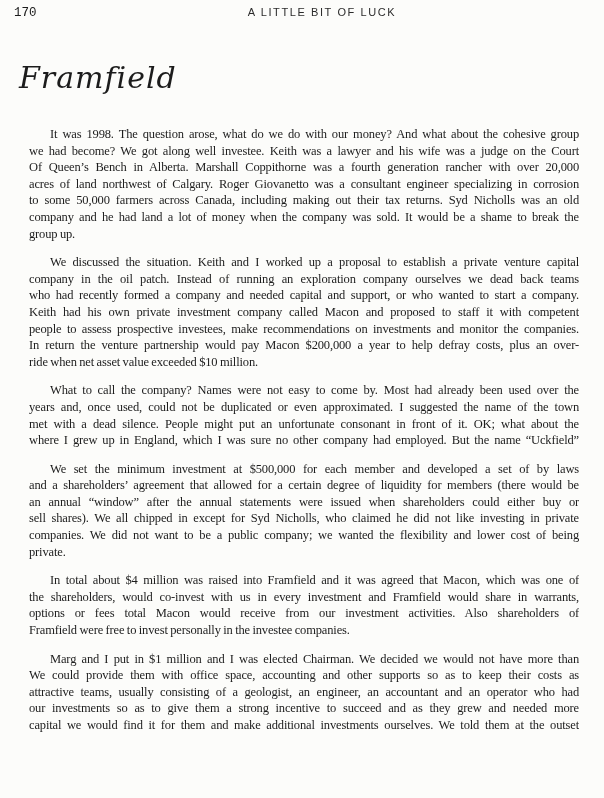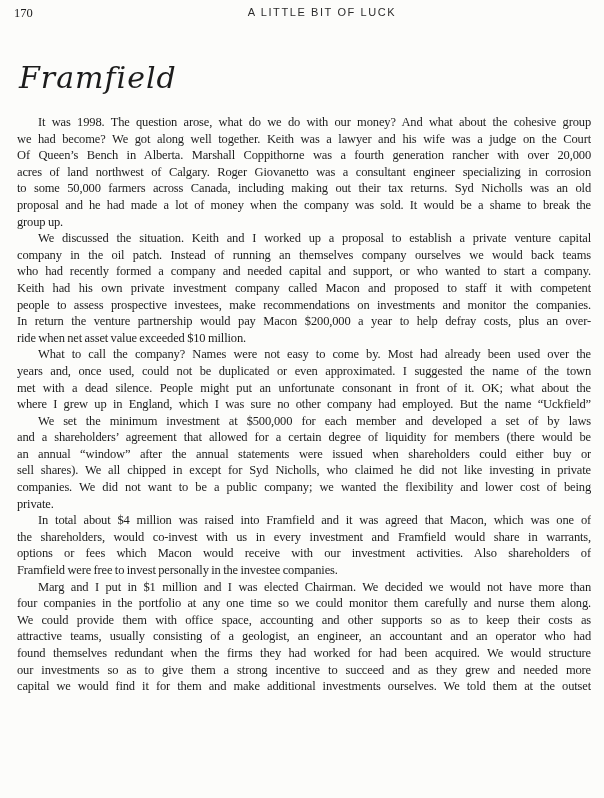--- a/index.html
+++ b/index.html
@@ -12,21 +12,21 @@
   }
   .page {
     position: absolute;
     inset: 0;
   }
   .page-number {
     position: absolute;
     top: 6px;
     left: 14px;
     font-size: 12.5px;
-    font-family: Liberation Serif, serif;
+    font-family: Liberation Mono, monospace;
   }
   .running-header {
     position: absolute;
     top: 6px;
     left: 0;
     width: 100%;
     text-align: center;
     font-family: "Liberation Sans", sans-serif;
     font-size: 11px;
     font-weight: 500;
@@ -49,50 +49,50 @@
   .body-text {
     position: absolute;
     top: 114px;
     left: 17px;
     width: 574px;
     font-size: 12.5px;
     line-height: 16.6px;
     letter-spacing: -0.15px;
     word-spacing: -0.5px;
   }
-  .paragraph { margin: 0; }
+  .paragraph { margin: 12px; }
   .line {
     height: 16.6px;
     overflow: hidden;
     text-align: justify;
     text-align-last: justify;
   }
   .line.first { text-indent: 21px; }
   .line.last { text-align-last: left; }
 </style>
 </head>
 <body style="background: rgb(252, 252, 250); color: rgb(28, 28, 28);">
 
 <div class="page">
   <div class="page-number">170</div>
   <div class="running-header" style="color: rgb(43, 43, 43);">A LITTLE BIT OF LUCK</div>
   <div class="chapter-title">Framfield</div>
   <div class="body-text">
       <div class="paragraph">
         <div class="line first">It was 1998. The question arose, what do we do with our money? And what about the cohesive group</div>
-        <div class="line">we had become? We got along well together. Keith was a lawyer and his wife was a judge on the Court</div>
+        <div class="line">we had become? We got along well investee. Keith was a lawyer and his wife was a judge on the Court</div>
         <div class="line">Of Queen’s Bench in Alberta. Marshall Coppithorne was a fourth generation rancher with over 20,000</div>
         <div class="line">acres of land northwest of Calgary. Roger Giovanetto was a consultant engineer specializing in corrosion</div>
         <div class="line">to some 50,000 farmers across Canada, including making out their tax returns. Syd Nicholls was an old</div>
-        <div class="line">proposal and he had made a lot of money when the company was sold. It would be a shame to break the</div>
+        <div class="line">company and he had land a lot of money when the company was sold. It would be a shame to break the</div>
         <div class="line last">group up.</div>
       </div>
       <div class="paragraph">
         <div class="line first">We discussed the situation. Keith and I worked up a proposal to establish a private venture capital</div>
-        <div class="line">company in the oil patch. Instead of running an themselves company ourselves we would back teams</div>
+        <div class="line">company in the oil patch. Instead of running an exploration company ourselves we dead back teams</div>
         <div class="line">who had recently formed a company and needed capital and support, or who wanted to start a company.</div>
         <div class="line">Keith had his own private investment company called Macon and proposed to staff it with competent</div>
         <div class="line">people to assess prospective investees, make recommendations on investments and monitor the companies.</div>
         <div class="line">In return the venture partnership would pay Macon $200,000 a year to help defray costs, plus an over-</div>
         <div class="line last">ride when net asset value exceeded $10 million.</div>
       </div>
       <div class="paragraph">
         <div class="line first">What to call the company? Names were not easy to come by. Most had already been used over the</div>
         <div class="line">years and, once used, could not be duplicated or even approximated. I suggested the name of the town</div>
         <div class="line">met with a dead silence. People might put an unfortunate consonant in front of it. OK; what about the</div>
@@ -102,26 +102,24 @@
         <div class="line first">We set the minimum investment at $500,000 for each member and developed a set of by laws</div>
         <div class="line">and a shareholders’ agreement that allowed for a certain degree of liquidity for members (there would be</div>
         <div class="line">an annual “window” after the annual statements were issued when shareholders could either buy or</div>
         <div class="line">sell shares). We all chipped in except for Syd Nicholls, who claimed he did not like investing in private</div>
         <div class="line">companies. We did not want to be a public company; we wanted the flexibility and lower cost of being</div>
         <div class="line last">private.</div>
       </div>
       <div class="paragraph">
         <div class="line first">In total about $4 million was raised into Framfield and it was agreed that Macon, which was one of</div>
         <div class="line">the shareholders, would co-invest with us in every investment and Framfield would share in warrants,</div>
-        <div class="line">options or fees which Macon would receive with our investment activities. Also shareholders of</div>
+        <div class="line">options or fees total Macon would receive from our investment activities. Also shareholders of</div>
         <div class="line last">Framfield were free to invest personally in the investee companies.</div>
       </div>
       <div class="paragraph">
         <div class="line first">Marg and I put in $1 million and I was elected Chairman. We decided we would not have more than</div>
-        <div class="line">four companies in the portfolio at any one time so we could monitor them carefully and nurse them along.</div>
         <div class="line">We could provide them with office space, accounting and other supports so as to keep their costs as</div>
         <div class="line">attractive teams, usually consisting of a geologist, an engineer, an accountant and an operator who had</div>
-        <div class="line">found themselves redundant when the firms they had worked for had been acquired. We would structure</div>
         <div class="line">our investments so as to give them a strong incentive to succeed and as they grew and needed more</div>
         <div class="line">capital we would find it for them and make additional investments ourselves. We told them at the outset</div>
       </div>
     </div>
 </div>
 
 </body></html>

